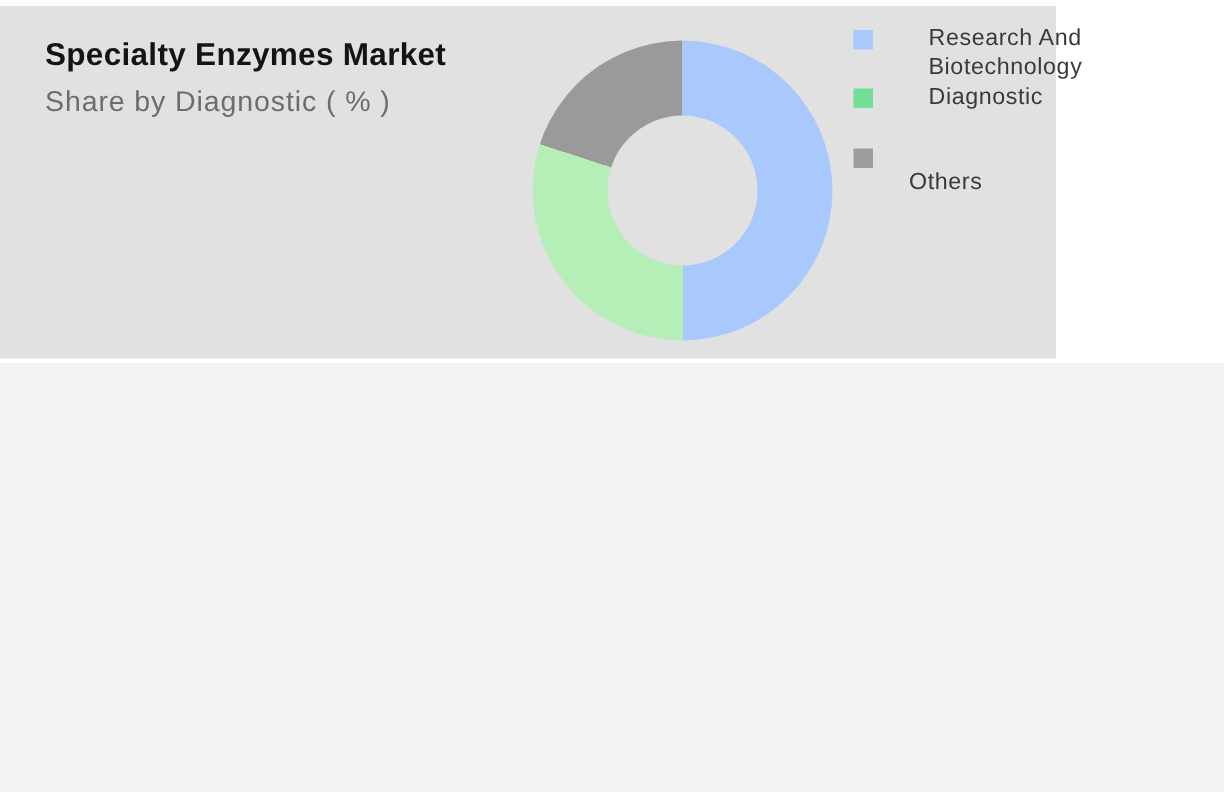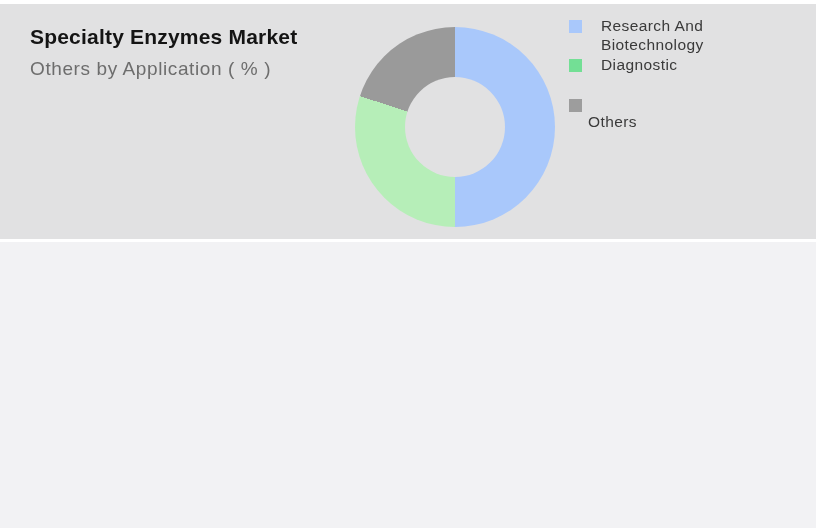--- a/index.html
+++ b/index.html
@@ -1,44 +1,44 @@
 <!DOCTYPE html>
 <html><head>
 <meta charset="utf-8">
 <style>
   html,body{margin:0;padding:0;}
   body{font-family:"Liberation Sans", sans-serif;}
   .canvas{position:relative;width:816px;height:528px;background:#ffffff;overflow:hidden;}
 
   
-  .top-section{position:absolute;left:0;top:4px;width:816px;height:235px;background:#e1e1e2;}
+  .top-section{position:absolute;left:0;top:4px;width:704px;height:235px;background:#e1e1e2;}
   .bottom-section{position:absolute;left:0;top:242px;width:816px;height:286px;background:#f2f2f4;}
 
   
   .title{position:absolute;left:30px;top:21px;font-size:21px;font-weight:700;color:#141414;letter-spacing:0.2px;}
   .subtitle{position:absolute;left:30px;top:54px;font-size:19px;font-weight:400;color:#6d6d6d;letter-spacing:0.6px;}
 
   
   .donut{position:absolute;left:355px;top:23px;width:200px;height:200px;border-radius:50%;}
   .donut-hole{position:absolute;left:50px;top:50px;width:100px;height:100px;border-radius:50%;background:#e1e1e2;}
 
   
   .legend{position:absolute;left:569px;top:0;width:230px;}
   .legend-row{position:absolute;left:0;display:flex;align-items:flex-start;}
   .legend-swatch{width:13px;height:13px;margin-top:4px;flex:0 0 13px;}
-  .legend-label{margin-left:19px;font-size:15.5px;line-height:19px;color:#3a3a3a;white-space:pre-line;letter-spacing:0.4px;}
+  .legend-label{margin-left:37px;font-size:15.5px;line-height:19px;color:#3a3a3a;white-space:pre-line;letter-spacing:0.4px;}
 </style>
 </head>
 <body>
 
 <div class="canvas">
 
   <div class="top-section">
     <div class="title">Specialty Enzymes Market</div>
-    <div class="subtitle">Others by Application ( % )</div>
+    <div class="subtitle">Share by Diagnostic ( % )</div>
 
     <div class="donut" id="donut" style="background: conic-gradient(rgb(169, 200, 251) 0%, rgb(169, 200, 251) 50%, rgb(182, 238, 184) 50%, rgb(182, 238, 184) 80%, rgb(154, 154, 154) 80%, rgb(154, 154, 154) 100%);">
       <div class="donut-hole"></div>
     </div>
 
     <div class="legend" id="legend">
         <div class="legend-row" style="top: 12px;">
           <span class="legend-swatch" style="background: rgb(169, 200, 251);"></span>
           <span class="legend-label">Research And
 Biotechnology</span>

